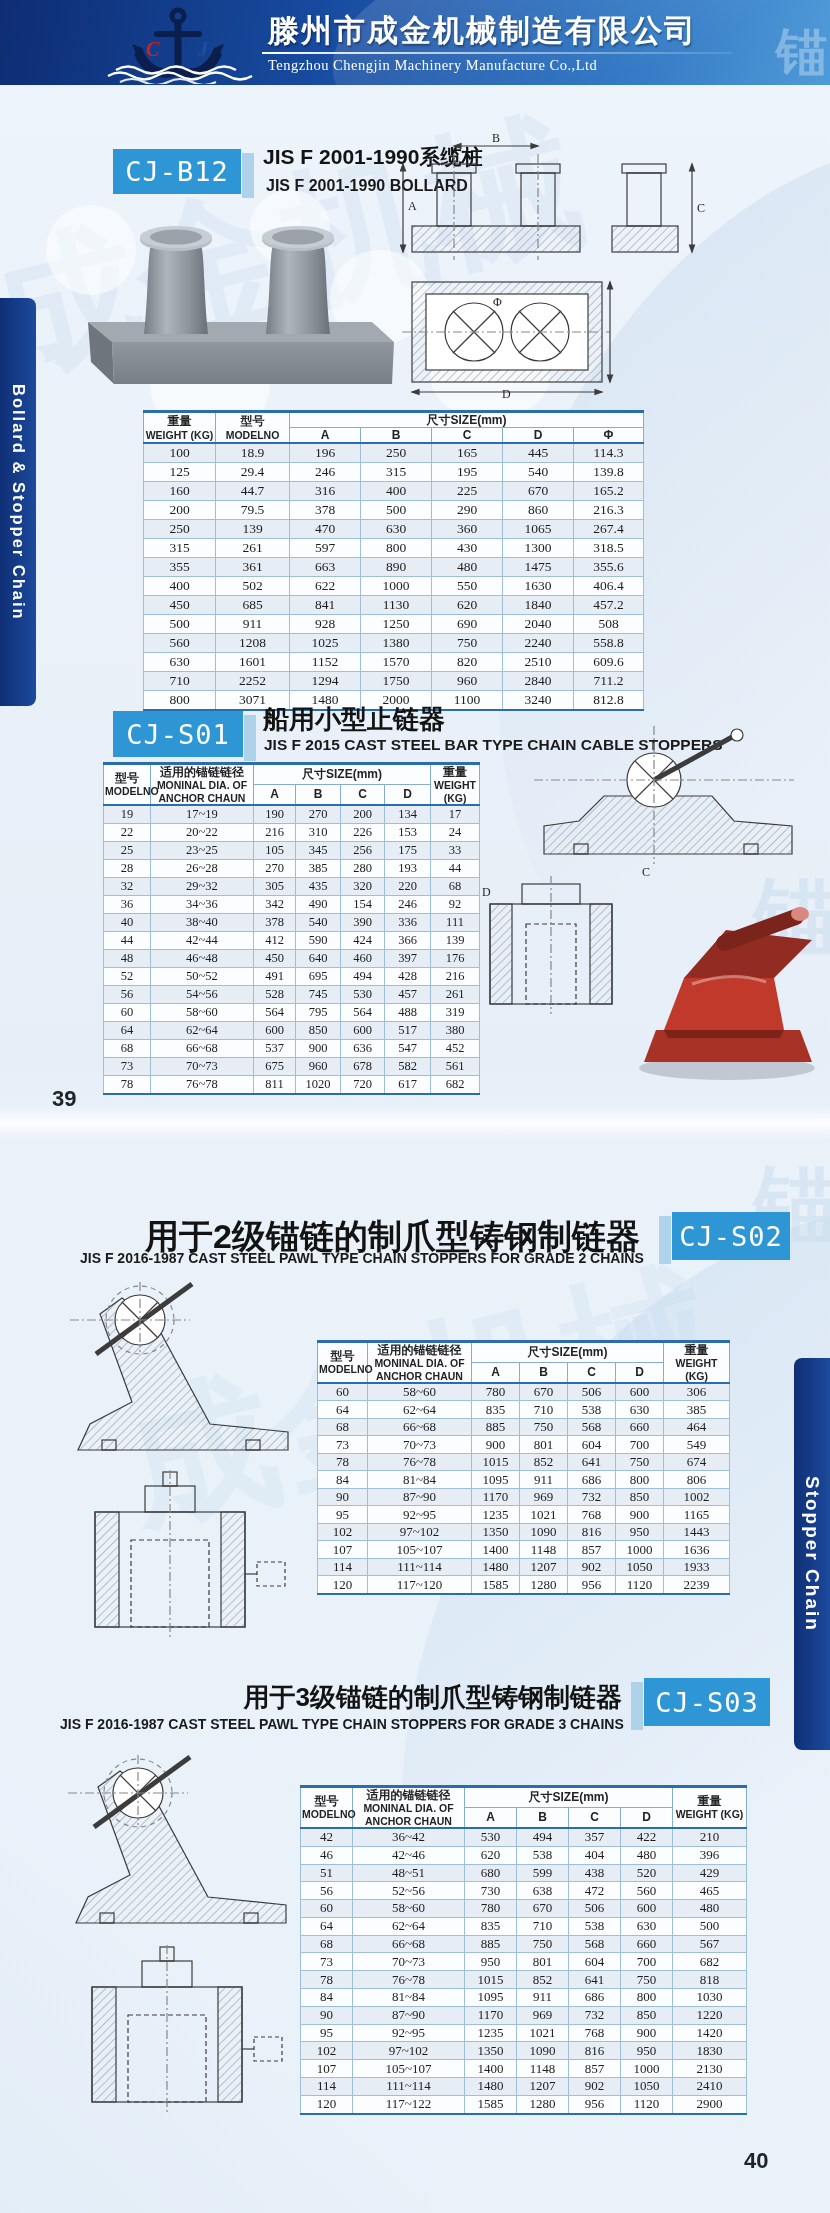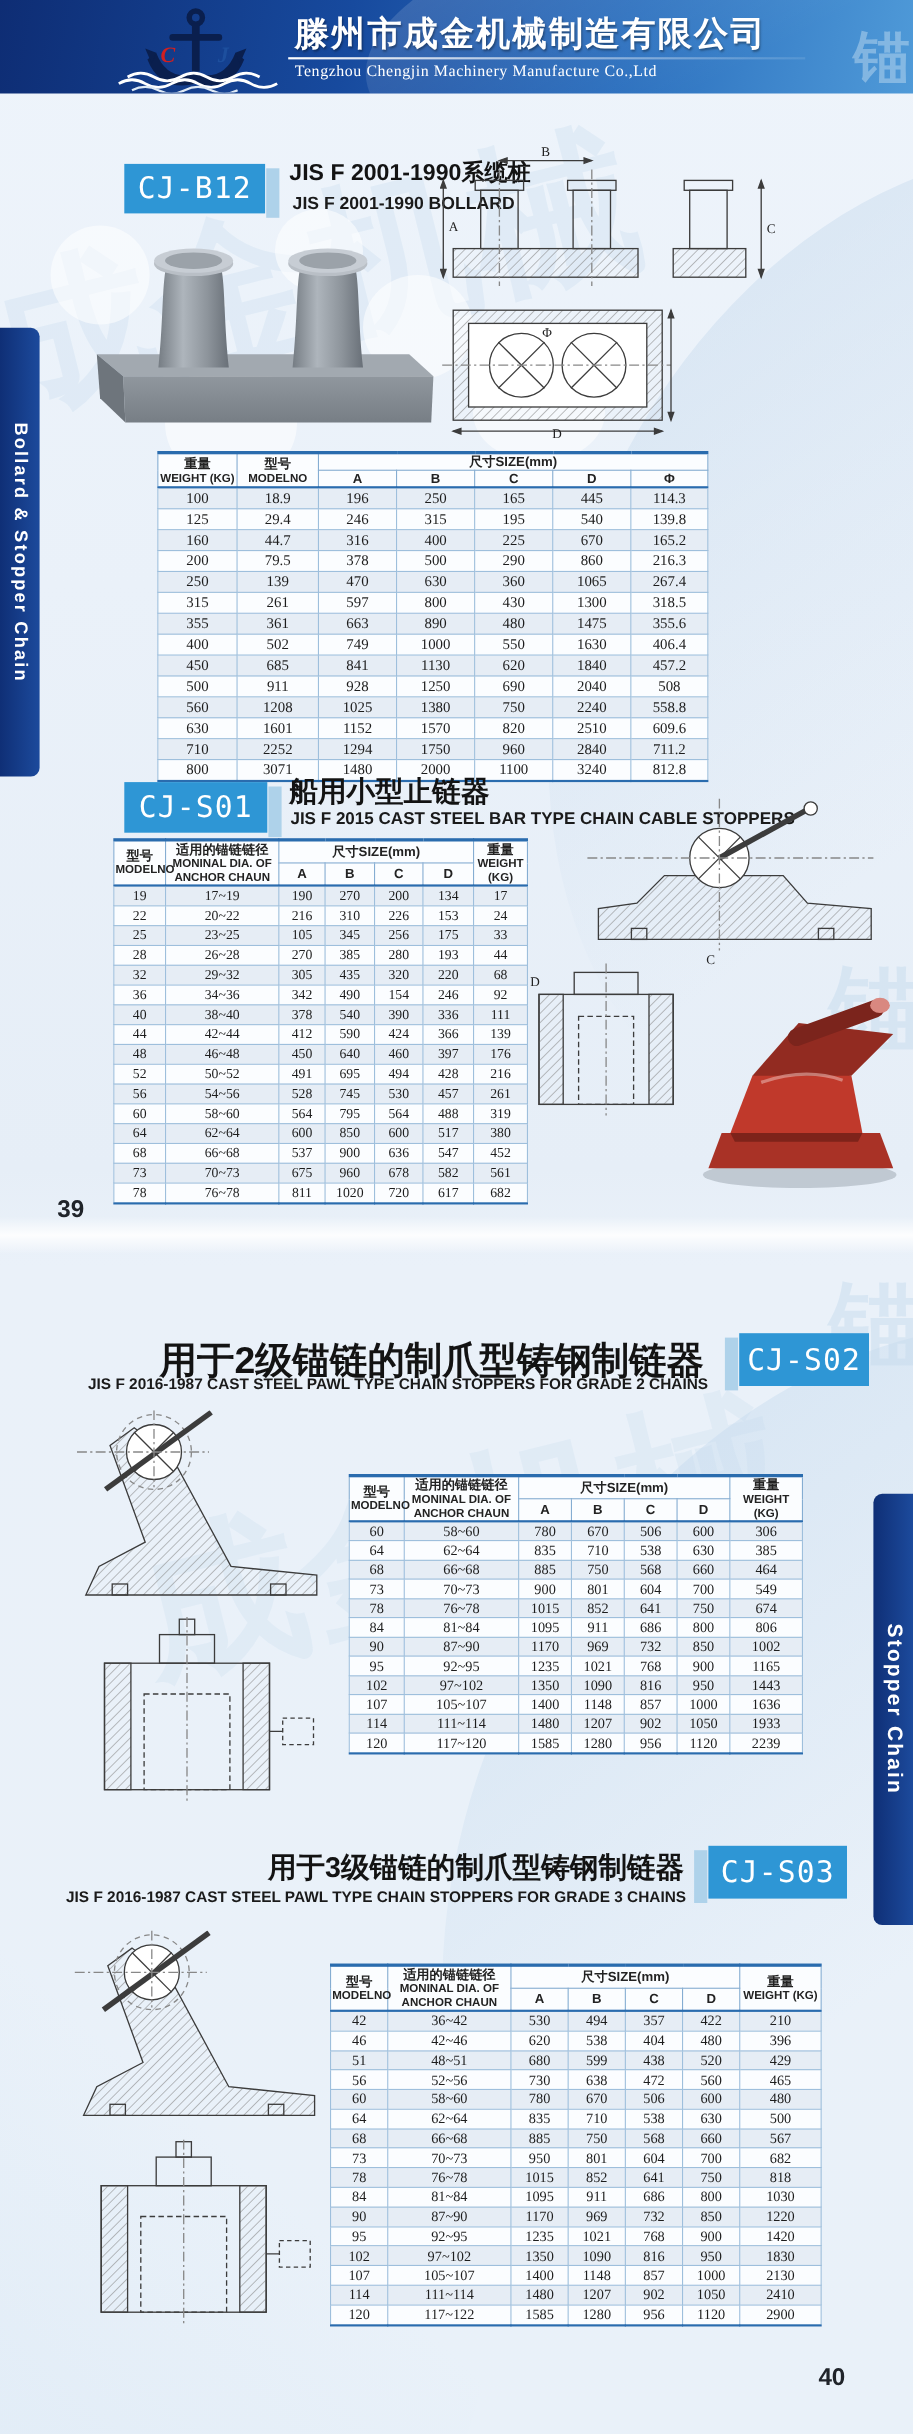--- a/index.html
+++ b/index.html
@@ -275,21 +275,21 @@
           <td>361</td>
           <td>663</td>
           <td>890</td>
           <td>480</td>
           <td>1475</td>
           <td>355.6</td>
         </tr>
         <tr>
           <td>400</td>
           <td>502</td>
-          <td>749</td>
+          <td>622</td>
           <td>1000</td>
           <td>550</td>
           <td>1630</td>
           <td>406.4</td>
         </tr>
         <tr>
           <td>450</td>
           <td>685</td>
           <td>841</td>
           <td>1130</td>

